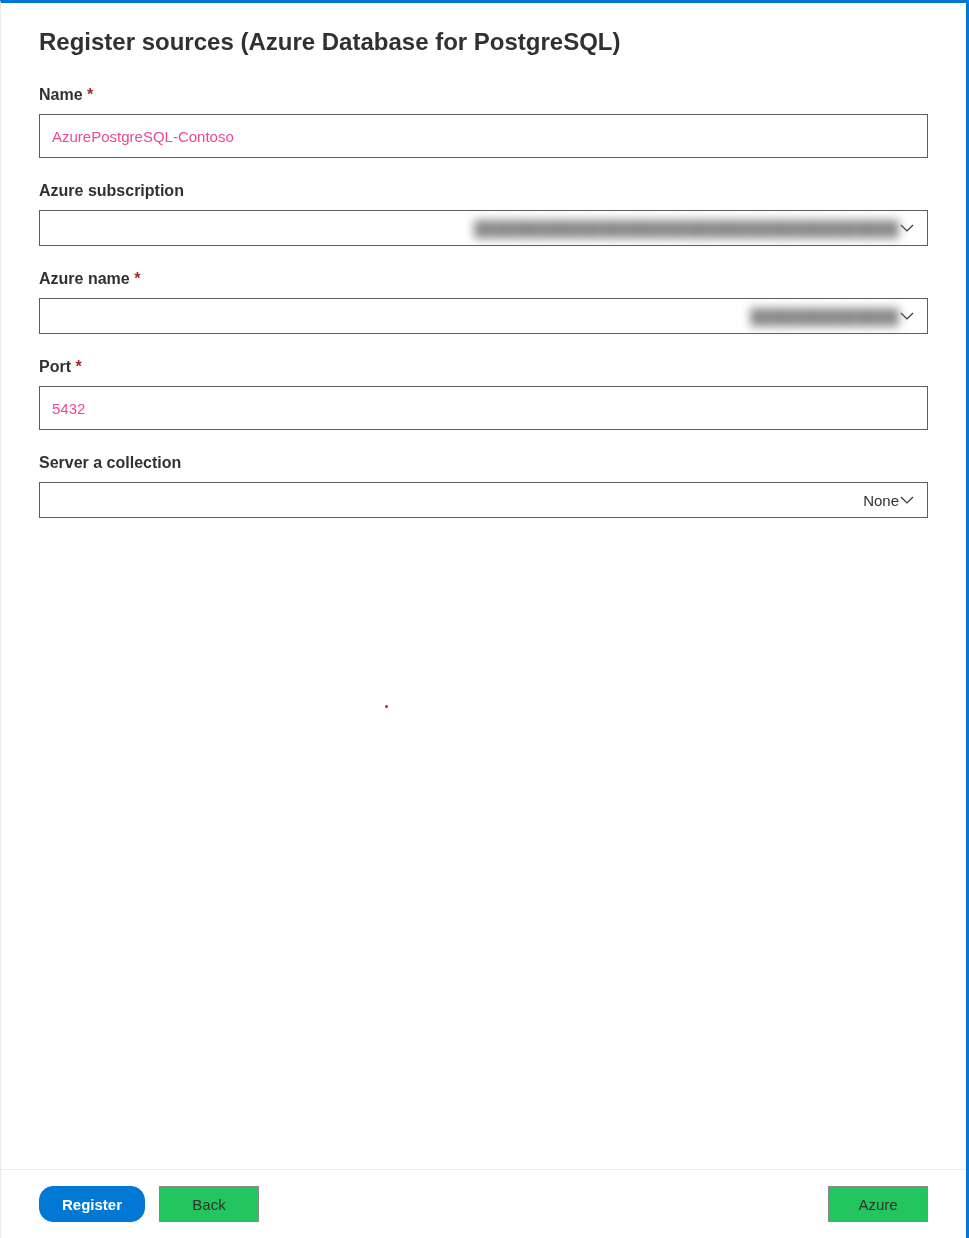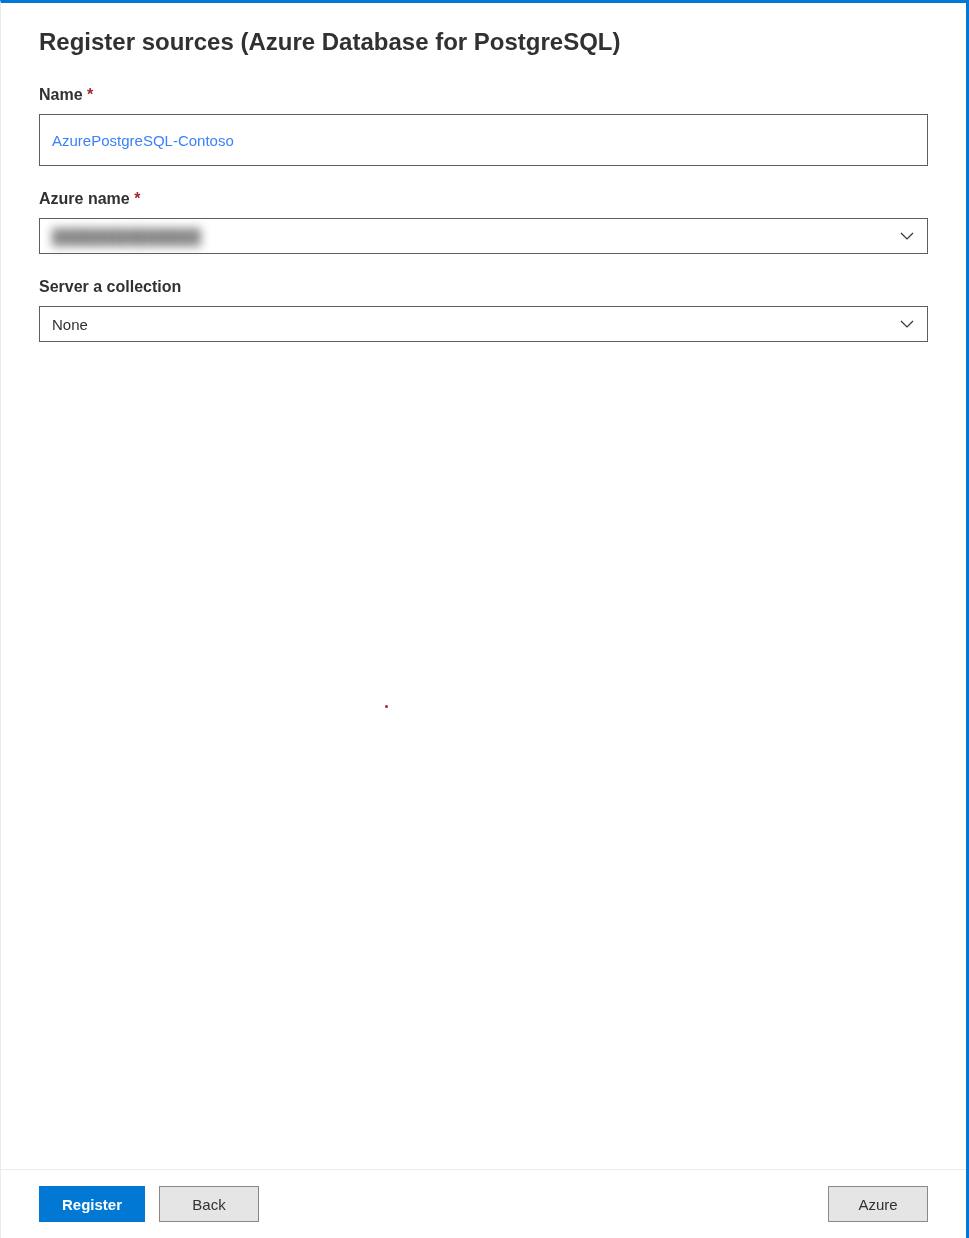--- a/index.html
+++ b/index.html
@@ -43,44 +43,45 @@
       margin-bottom: 10px;
       color: #323130;
     }
     .required::after {
       content: " *";
       color: #a4262c;
       font-weight: 600;
     }
     .text-input {
       width: 100%;
-      height: 52px;
+      height: 44px;
       padding: 0 12px;
       border: 1px solid #605e5c;
       font-size: 15px;
       font-family: inherit;
       background: #ffffff;
-      color: #3b82f6;
+      color: #ec4899;
       outline: none;
     }
     .dropdown {
       width: 100%;
       height: 36px;
       border: 1px solid #605e5c;
       background: #ffffff;
       display: flex;
       align-items: center;
       padding: 0 12px;
       cursor: pointer;
       position: relative;
     }
     .dropdown-value {
       flex: 1;
       font-size: 15px;
       color: #323130;
+      text-align: right;
     }
     .dropdown-chevron {
       width: 16px;
       height: 16px;
       flex-shrink: 0;
     }
     .dropdown-blurred {
       filter: blur(5px);
       color: #888;
     }
@@ -117,29 +118,30 @@
     .footer-spacer {
       flex: 1;
     }
     .btn {
       height: 36px;
       padding: 0 22px;
       font-size: 15px;
       font-family: inherit;
       cursor: pointer;
       border: 1px solid #8a8886;
-      background: #e5e5e5;
+      background: #22c55e;
       color: #323130;
       min-width: 100px;
     }
     .btn-primary {
       background: #0078d4;
       border-color: #0078d4;
       color: #ffffff;
       font-weight: 600;
+      border-radius: 14px;
     }
     .red-dot {
       position: absolute;
       width: 3px;
       height: 3px;
       background: #a4262c;
       border-radius: 50%;
       left: 384px;
       top: 702px;
     }
@@ -148,32 +150,45 @@
 <body>
 
 <div class="content">
   <h1 class="page-title">Register sources (Azure Database for PostgreSQL)</h1>
 
   <div class="form-group">
     <label class="form-label required">Name</label>
     <input type="text" class="text-input" value="AzurePostgreSQL-Contoso" style="">
   </div>
 
+  <div class="form-group">
+    <label class="form-label">Azure subscription</label>
+    <div class="dropdown">
+      <span class="dropdown-value dropdown-blurred">████████████████████████████████████████</span>
+      <svg class="dropdown-chevron" viewBox="0 0 16 16" fill="none" stroke="currentColor" stroke-width="1.2">
+        <path d="M2 5 L8 11 L14 5"></path>
+      </svg>
+    </div>
+  </div>
 
   <div class="form-group">
     <label class="form-label required">Azure name</label>
     <div class="dropdown">
       <span class="dropdown-value dropdown-blurred">██████████████</span>
       <svg class="dropdown-chevron" viewBox="0 0 16 16" fill="none" stroke="currentColor" stroke-width="1.2">
         <path d="M2 5 L8 11 L14 5"></path>
       </svg>
     </div>
   </div>
 
 
+  <div class="form-group">
+    <label class="form-label required">Port</label>
+    <input type="text" class="text-input" value="5432" style="">
+  </div>
 
   <div class="form-group">
     <label class="form-label">Server a collection</label>
     <div class="dropdown">
       <span class="dropdown-value">None</span>
       <svg class="dropdown-chevron" viewBox="0 0 16 16" fill="none" stroke="currentColor" stroke-width="1.2">
         <path d="M2 5 L8 11 L14 5"></path>
       </svg>
     </div>
   </div>

